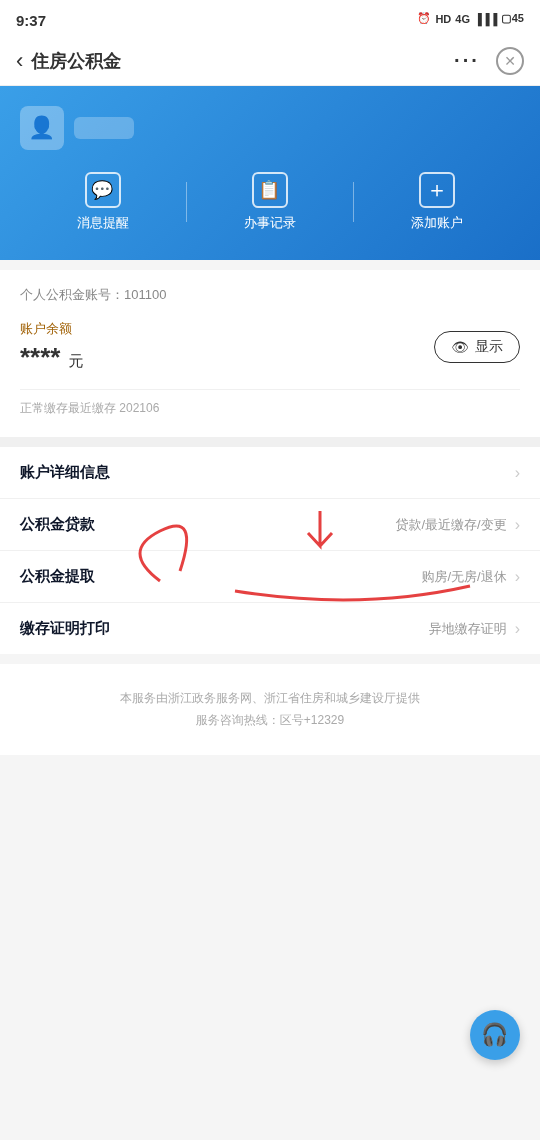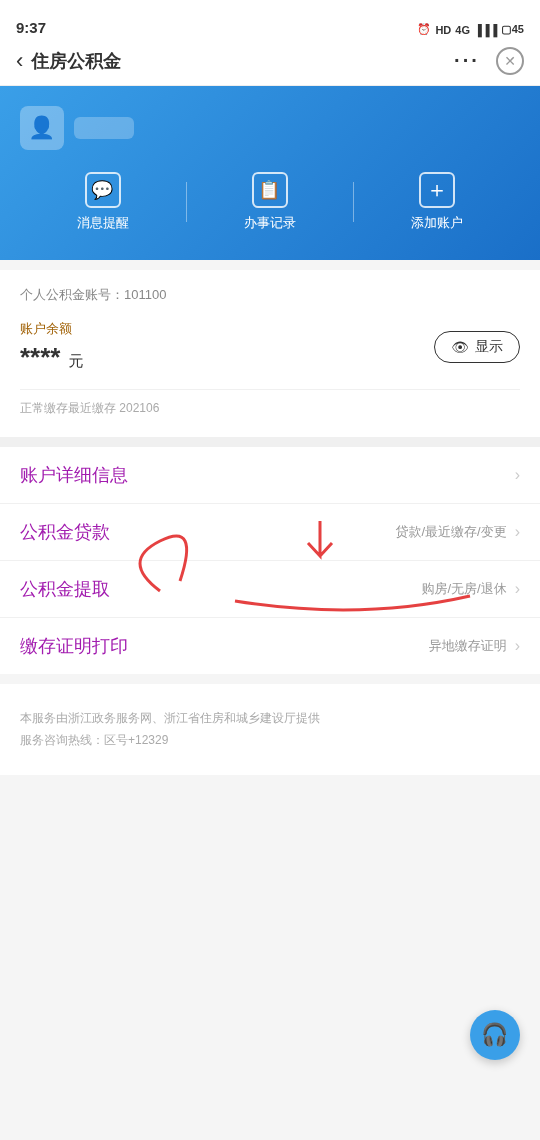--- a/index.html
+++ b/index.html
@@ -11,23 +11,23 @@
       background: #f5f5f5;
       font-size: 14px;
       color: #333;
     }
 
     
     .status-bar {
       background: #fff;
       height: 36px;
       display: flex;
-      align-items: flex-end;
+      align-items: flex-start;
       justify-content: space-between;
-      padding: 0 16px;
+      padding: 12px 16px;
       font-size: 13px;
       font-weight: 600;
     }
     .status-time { font-size: 15px; font-weight: 700; }
     .status-icons { display: flex; align-items: center; gap: 4px; font-size: 11px; }
 
     
     .header {
       background: #fff;
       height: 50px;
@@ -174,41 +174,42 @@
     .menu-item {
       display: flex;
       align-items: center;
       justify-content: space-between;
       padding: 16px 20px;
       border-bottom: 1px solid #f0f0f0;
       position: relative;
     }
     .menu-item:last-child { border-bottom: none; }
     .menu-item-left {
-      font-size: 18px;
-      color: #a21caf;
-      font-weight: 400;
+      font-size: 15px;
+      color: #0f172a;
+      font-weight: 700;
     }
     .menu-item-right {
       display: flex;
       align-items: center;
       gap: 8px;
       font-size: 13px;
       color: #999;
     }
     .chevron {
       font-size: 16px;
       color: #ccc;
     }
 
     
     .footer {
       background: #fff;
       margin-top: 10px;
-      padding: 24px 20px;
+      padding: 24px 32px;
+      text-align: center;
     }
     .footer-text {
       font-size: 12px;
       color: #aaa;
       line-height: 1.8;
     }
 
     
     .fab {
       position: fixed;

